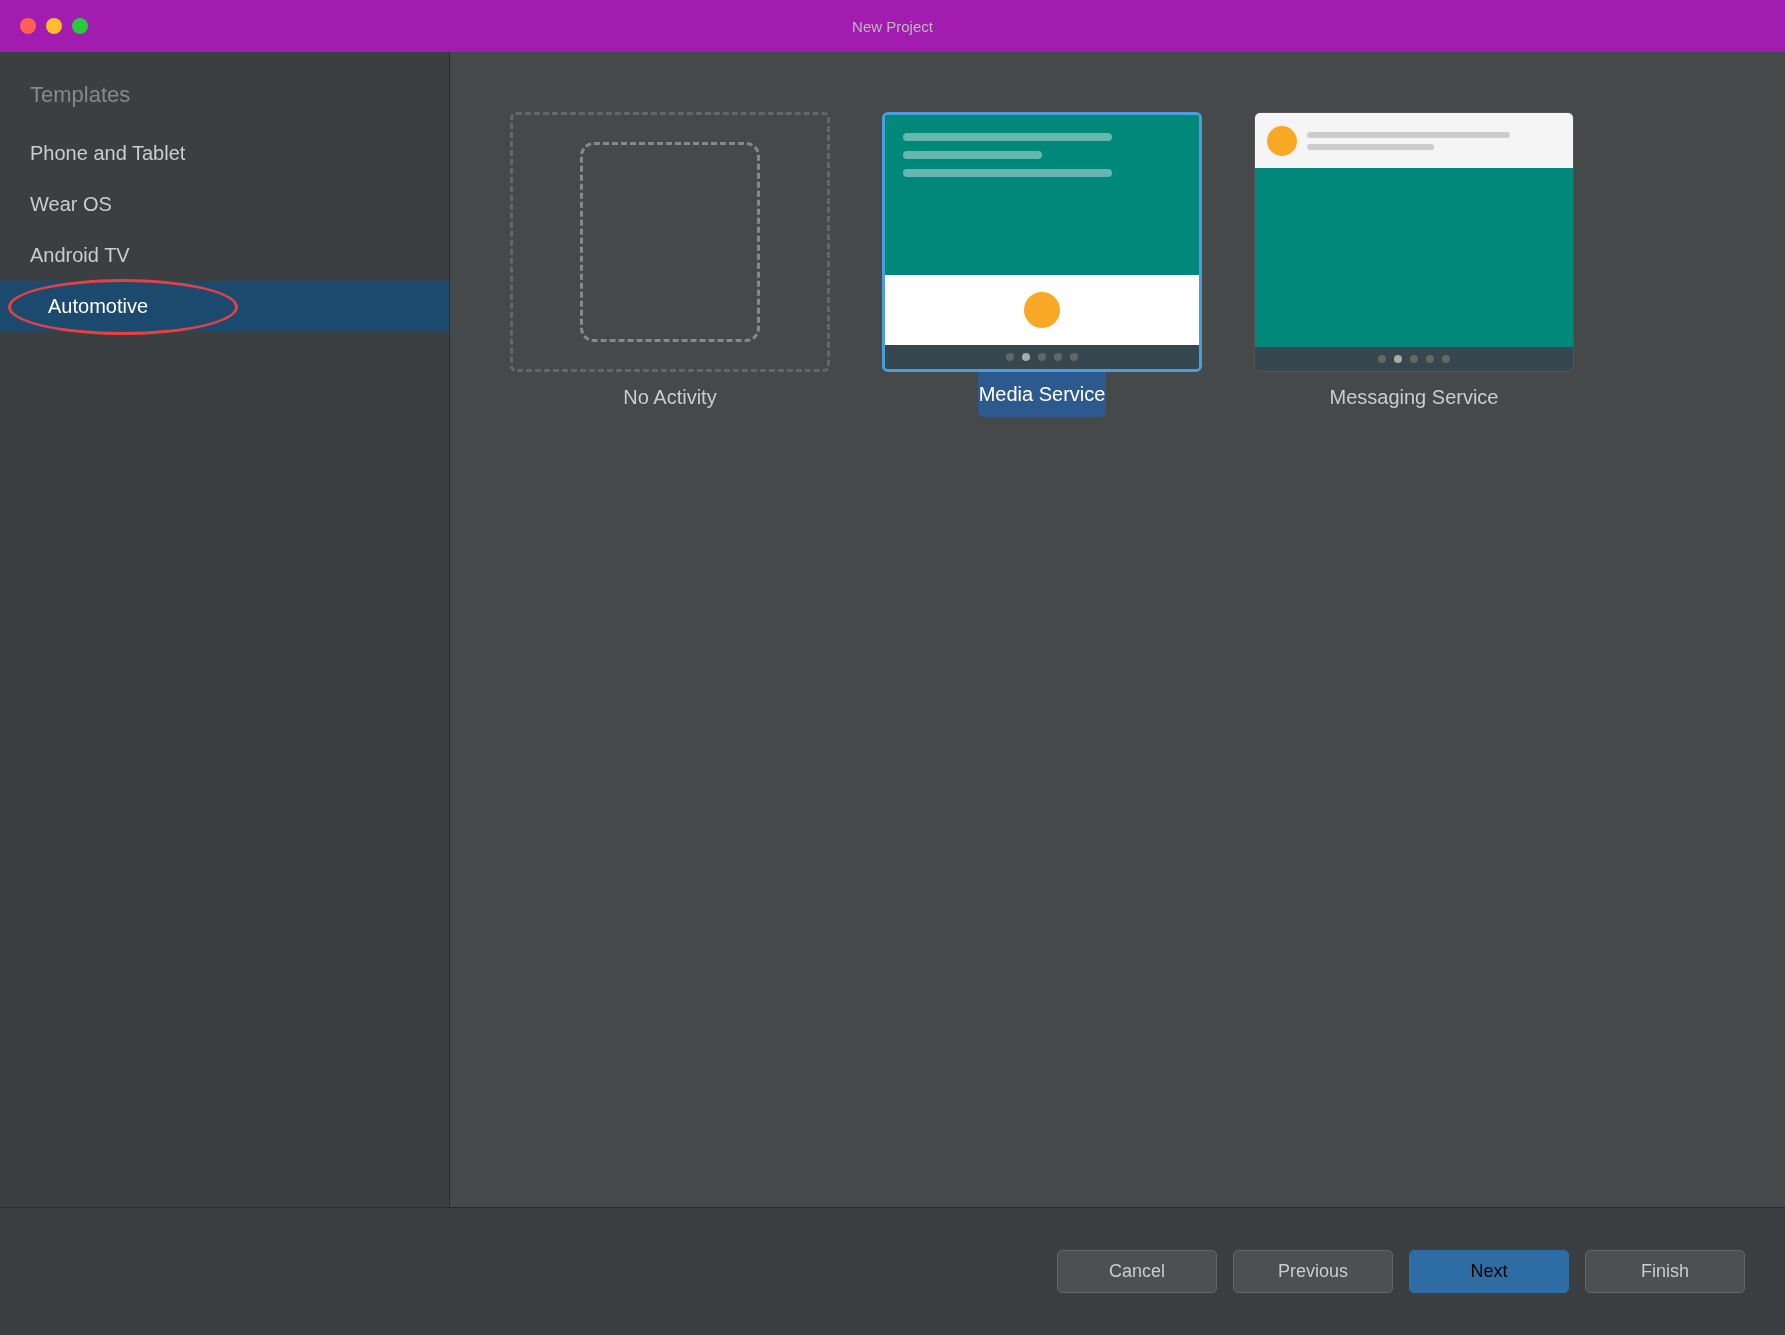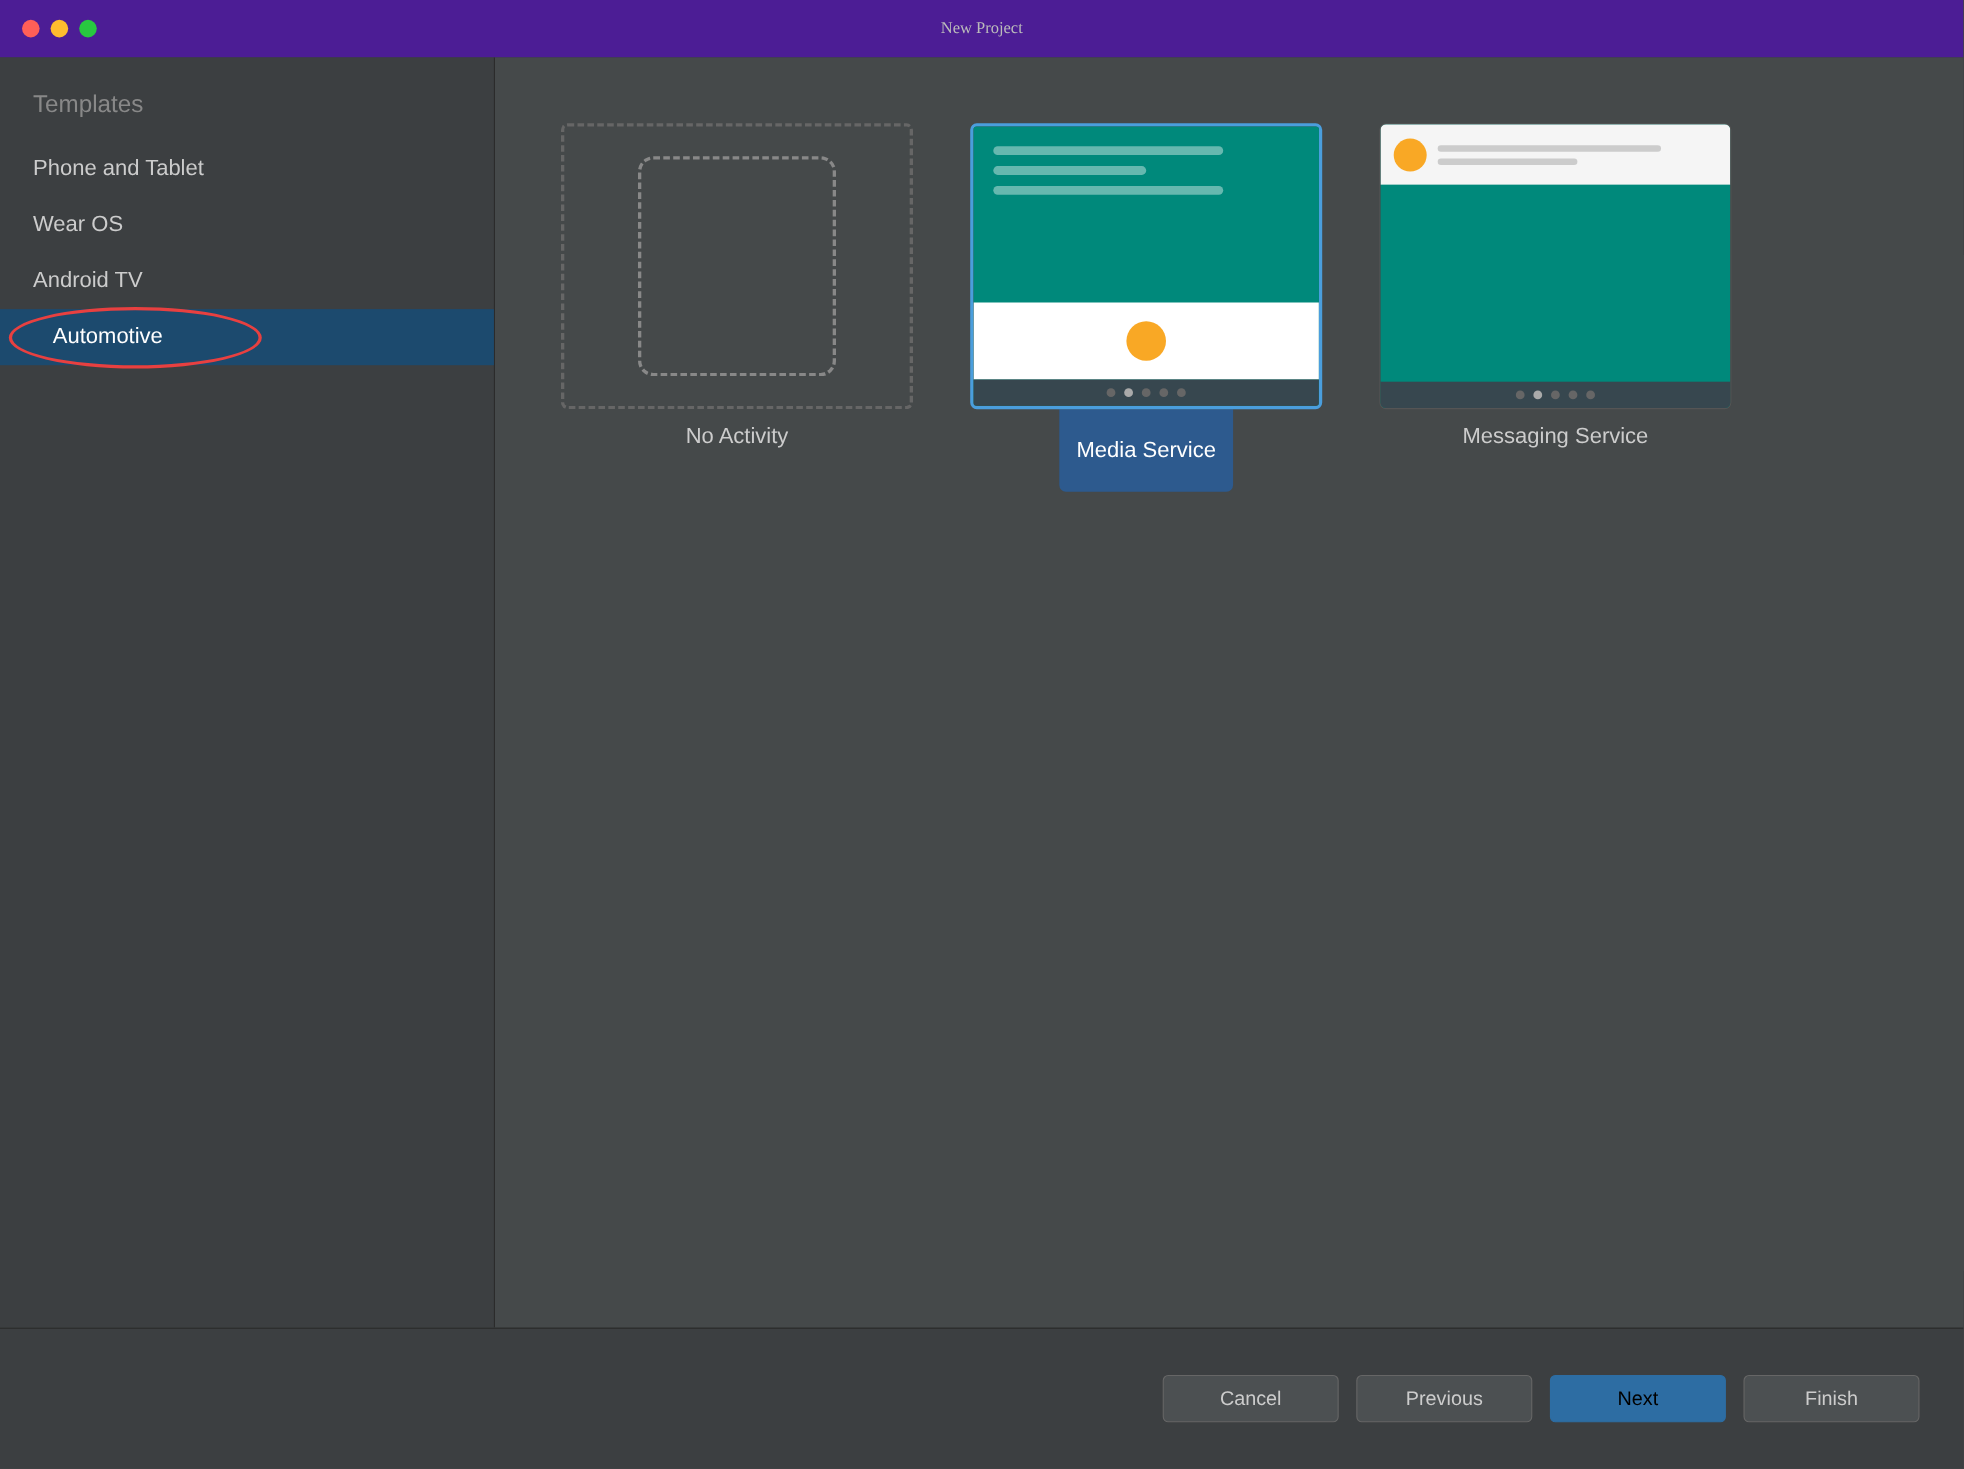--- a/index.html
+++ b/index.html
@@ -14,27 +14,26 @@
       background: #3c3f41;
       font-family: -apple-system, BlinkMacSystemFont, 'Helvetica Neue', Arial, sans-serif;
       overflow: hidden;
       display: flex;
       flex-direction: column;
     }
 
     
     .title-bar {
       height: 52px;
-      background: #4c1d95;
+      background: #a21caf;
       display: flex;
       align-items: center;
       justify-content: center;
       position: relative;
       flex-shrink: 0;
-      font-family: Liberation Serif, serif;
     }
 
     .title-bar-controls {
       position: absolute;
       left: 20px;
       display: flex;
       gap: 10px;
       align-items: center;
     }
 
@@ -393,21 +392,21 @@
             <div class="media-dots">
               <div class="dot"></div>
               <div class="dot active"></div>
               <div class="dot"></div>
               <div class="dot"></div>
               <div class="dot"></div>
             </div>
           </div>
         </div>
         <div style="background:#2d5a8e; padding: 10px 0; text-align:center; border-radius: 0 0 6px 6px;">
-          <div class="template-card-label" style="color:#ffffff; margin:16px; padding:0;">Media Service</div>
+          <div class="template-card-label" style="color:#ffffff; margin:1px; padding:0;">Media Service</div>
         </div>
       </div>
 
       <div class="template-card">
         <div class="template-card-preview" style="border: 1px solid #555; background: #3a3d3e; border-radius: 6px;">
           <div class="messaging-preview">
             <div class="messaging-preview-header">
               <div class="messaging-avatar"></div>
               <div class="messaging-header-lines">
                 <div class="messaging-header-line long"></div>

